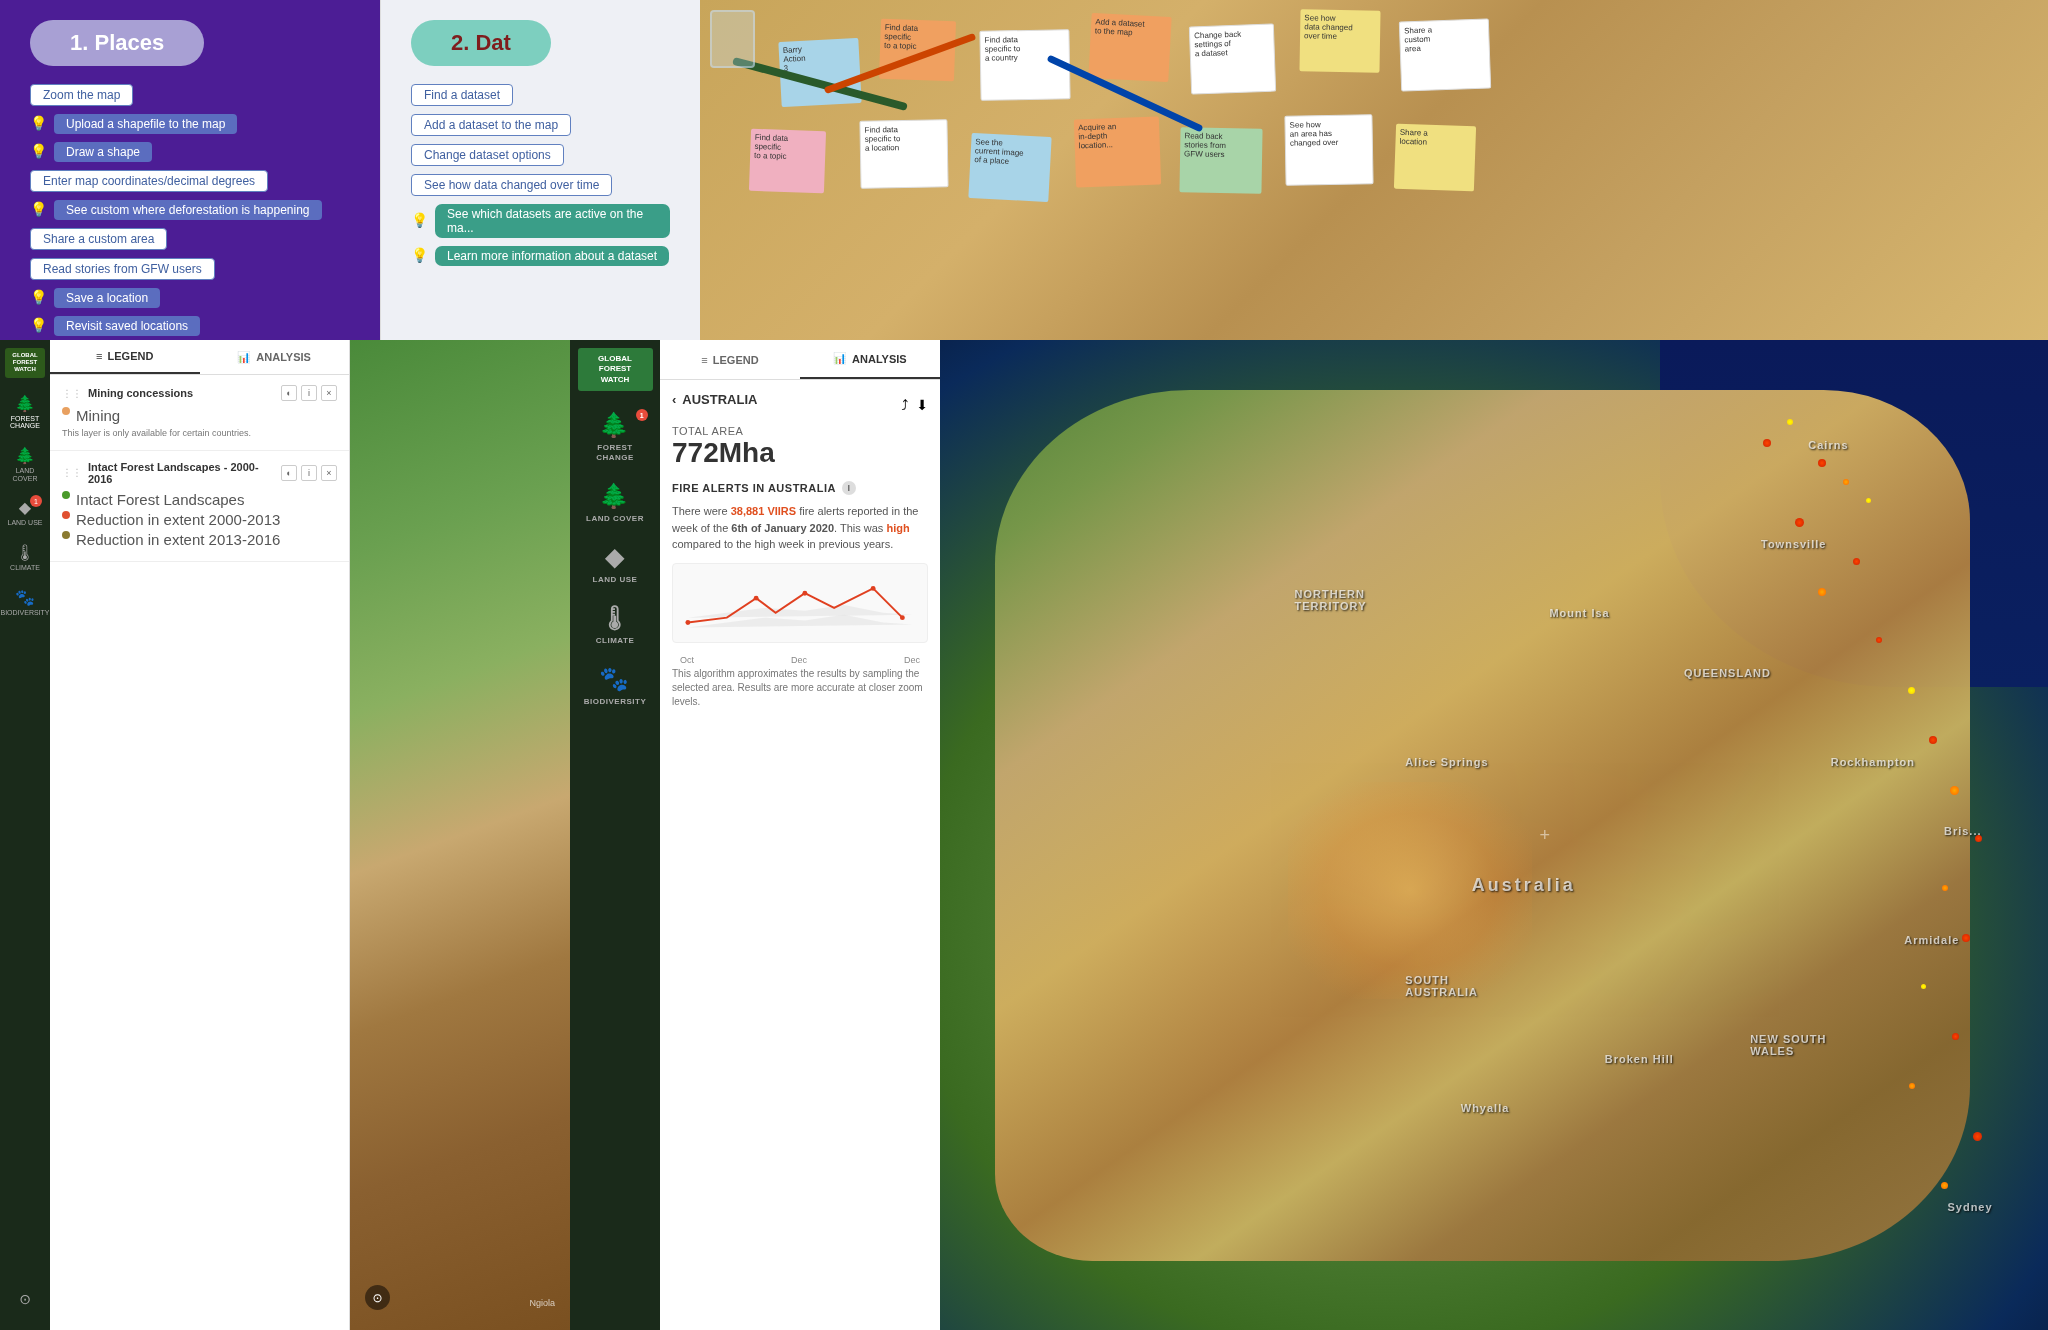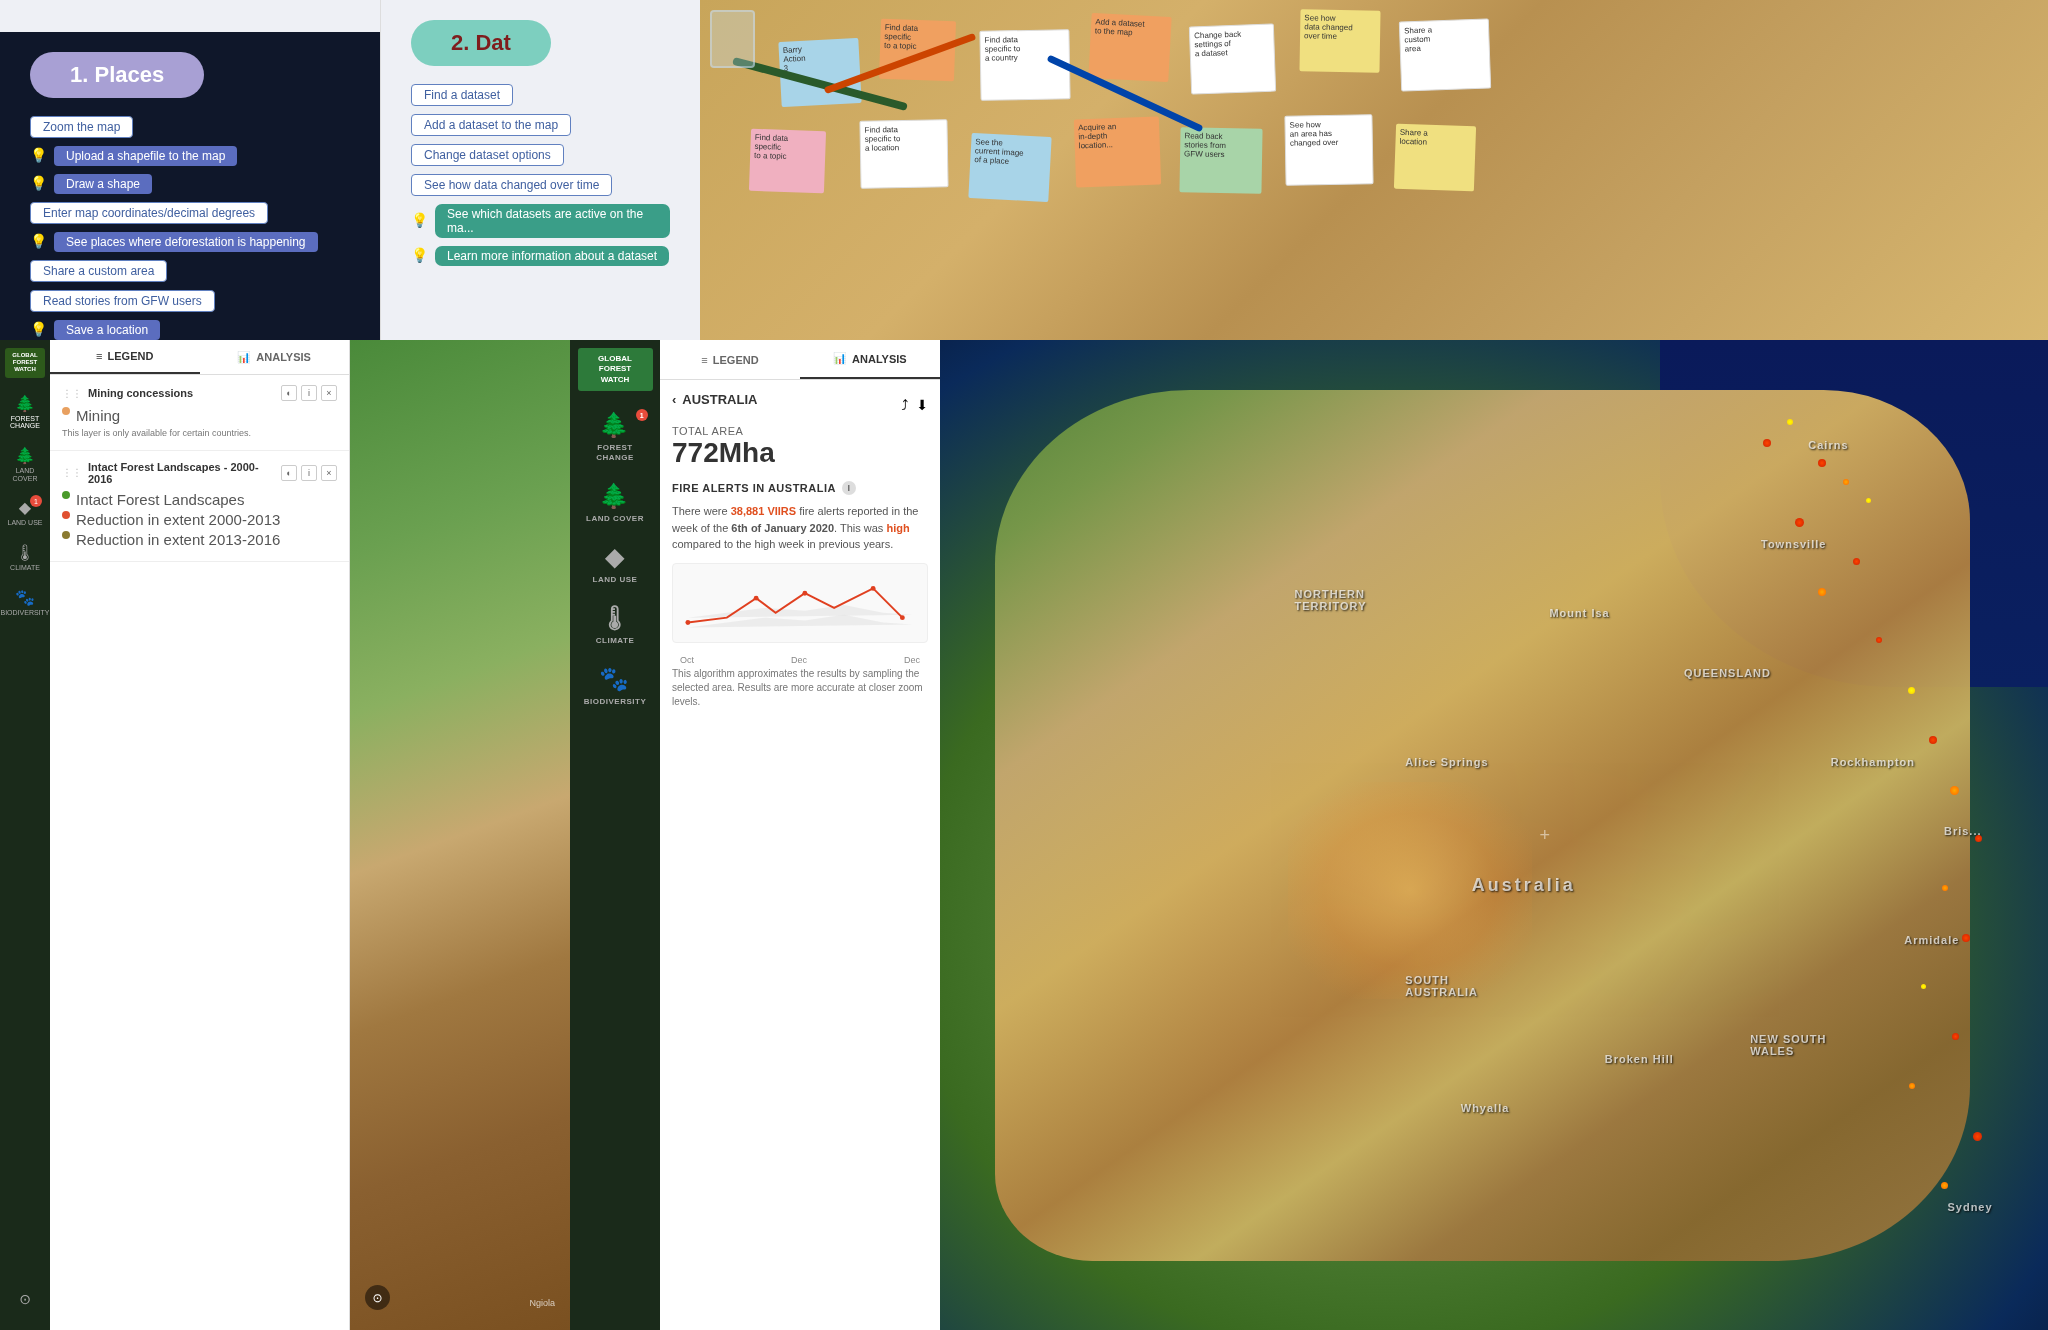--- a/index.html
+++ b/index.html
@@ -1,23 +1,22 @@
 <!DOCTYPE html>
 <html><head>
   <meta charset="utf-8">
   <style>
     * { box-sizing: border-box; margin: 0; padding: 0; }
     body { width: 2048px; height: 1330px; overflow: hidden; font-family: Arial, sans-serif; background: #e8eaf0; }
 
     
     .wireframe-card {
-      background: #0f172a;
+      background: #4c1d95;
       padding: 20px 30px;
       min-width: 350px;
-      margin-top: 32px;
     }
     .wireframe-card-2 {
       background: #eef0f5;
       padding: 20px 30px;
       min-width: 280px;
     }
     .bubble-label {
       display: inline-block;
       border-radius: 30px;
       padding: 10px 40px;
@@ -426,21 +425,21 @@
     </div>
     <div class="wf-item">
       <span class="wf-icon">💡</span>
       <span class="wf-btn-filled">Draw a shape</span>
     </div>
     <div class="wf-item">
       <span class="wf-btn">Enter map coordinates/decimal degrees</span>
     </div>
     <div class="wf-item">
       <span class="wf-icon">💡</span>
-      <span class="wf-btn-filled">See places where deforestation is happening</span>
+      <span class="wf-btn-filled">See custom where deforestation is happening</span>
     </div>
     <div class="wf-item">
       <span class="wf-btn">Share a custom area</span>
     </div>
     <div class="wf-item">
       <span class="wf-btn">Read stories from GFW users</span>
     </div>
     <div class="wf-item">
       <span class="wf-icon">💡</span>
       <span class="wf-btn-filled">Save a location</span>

